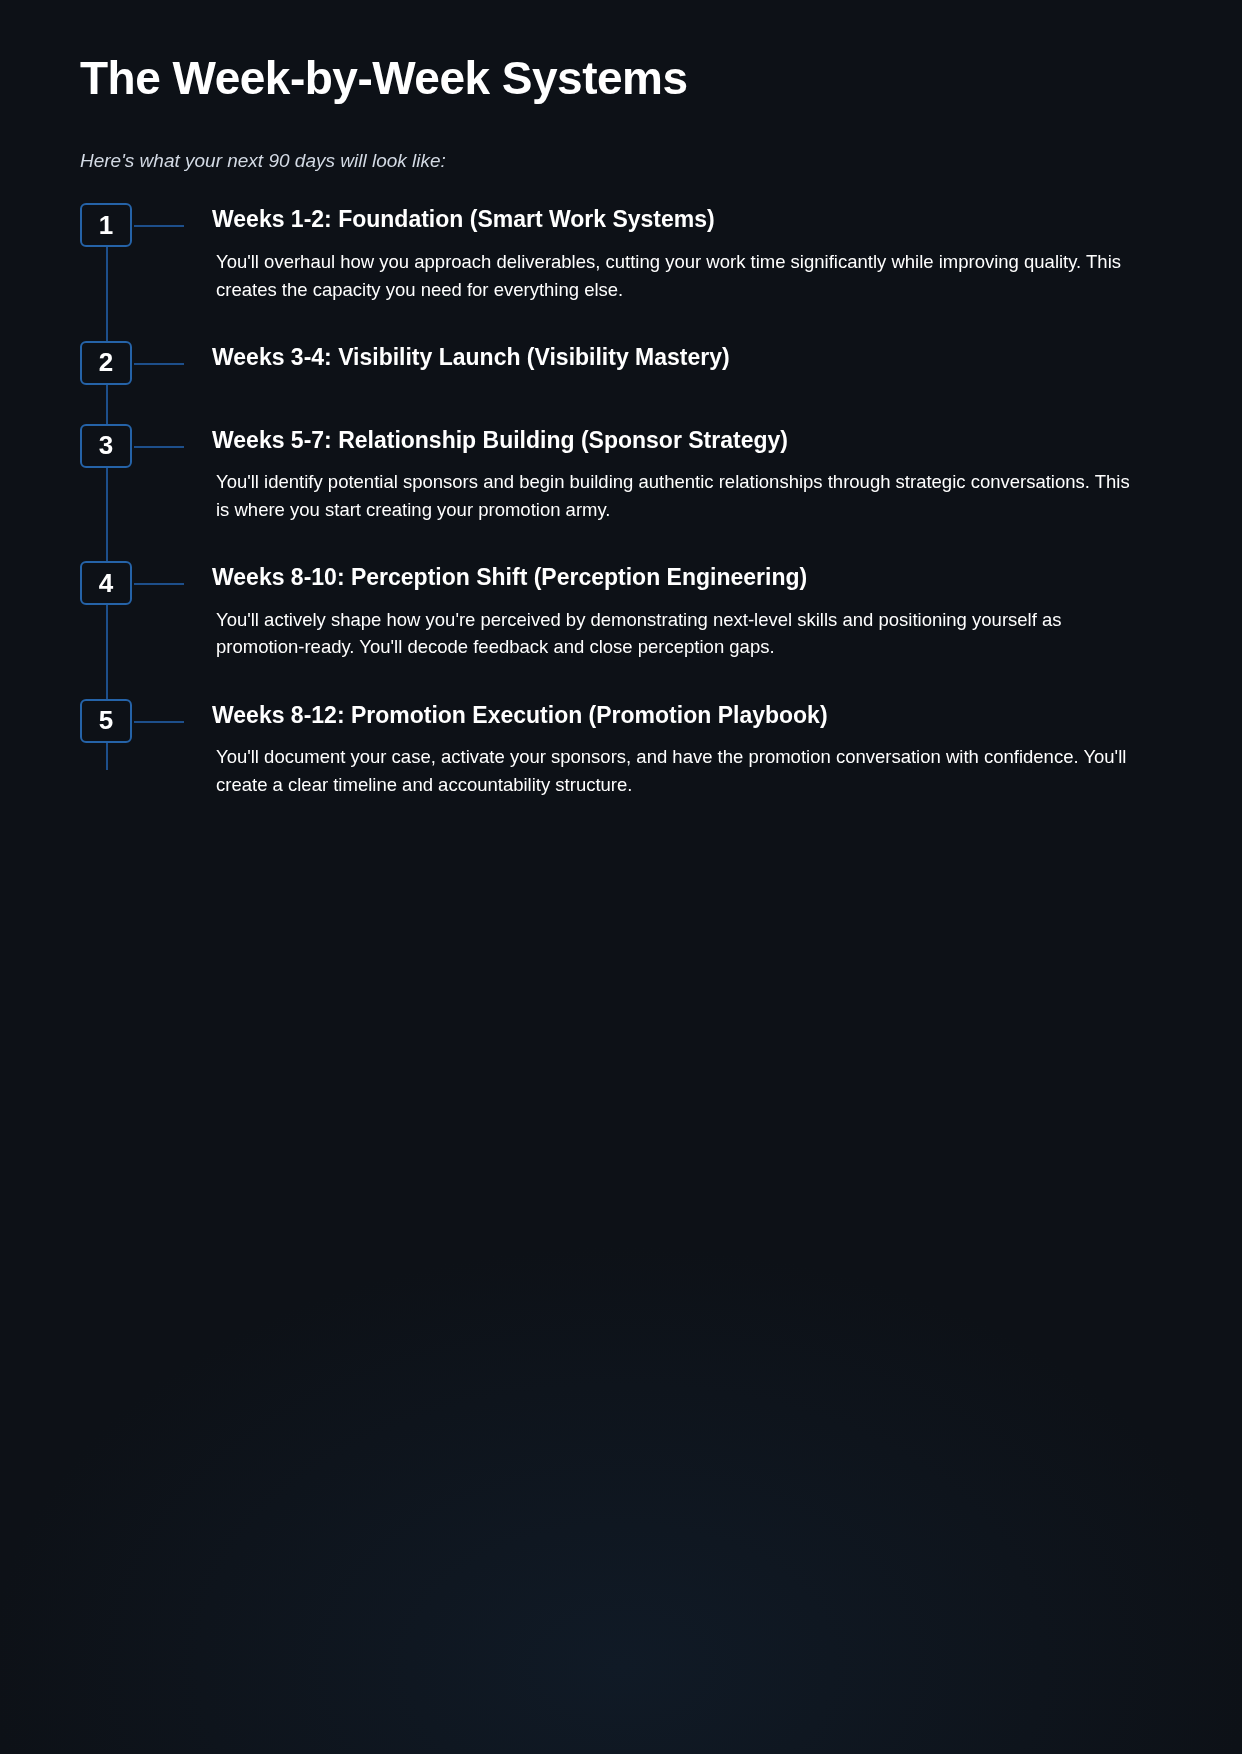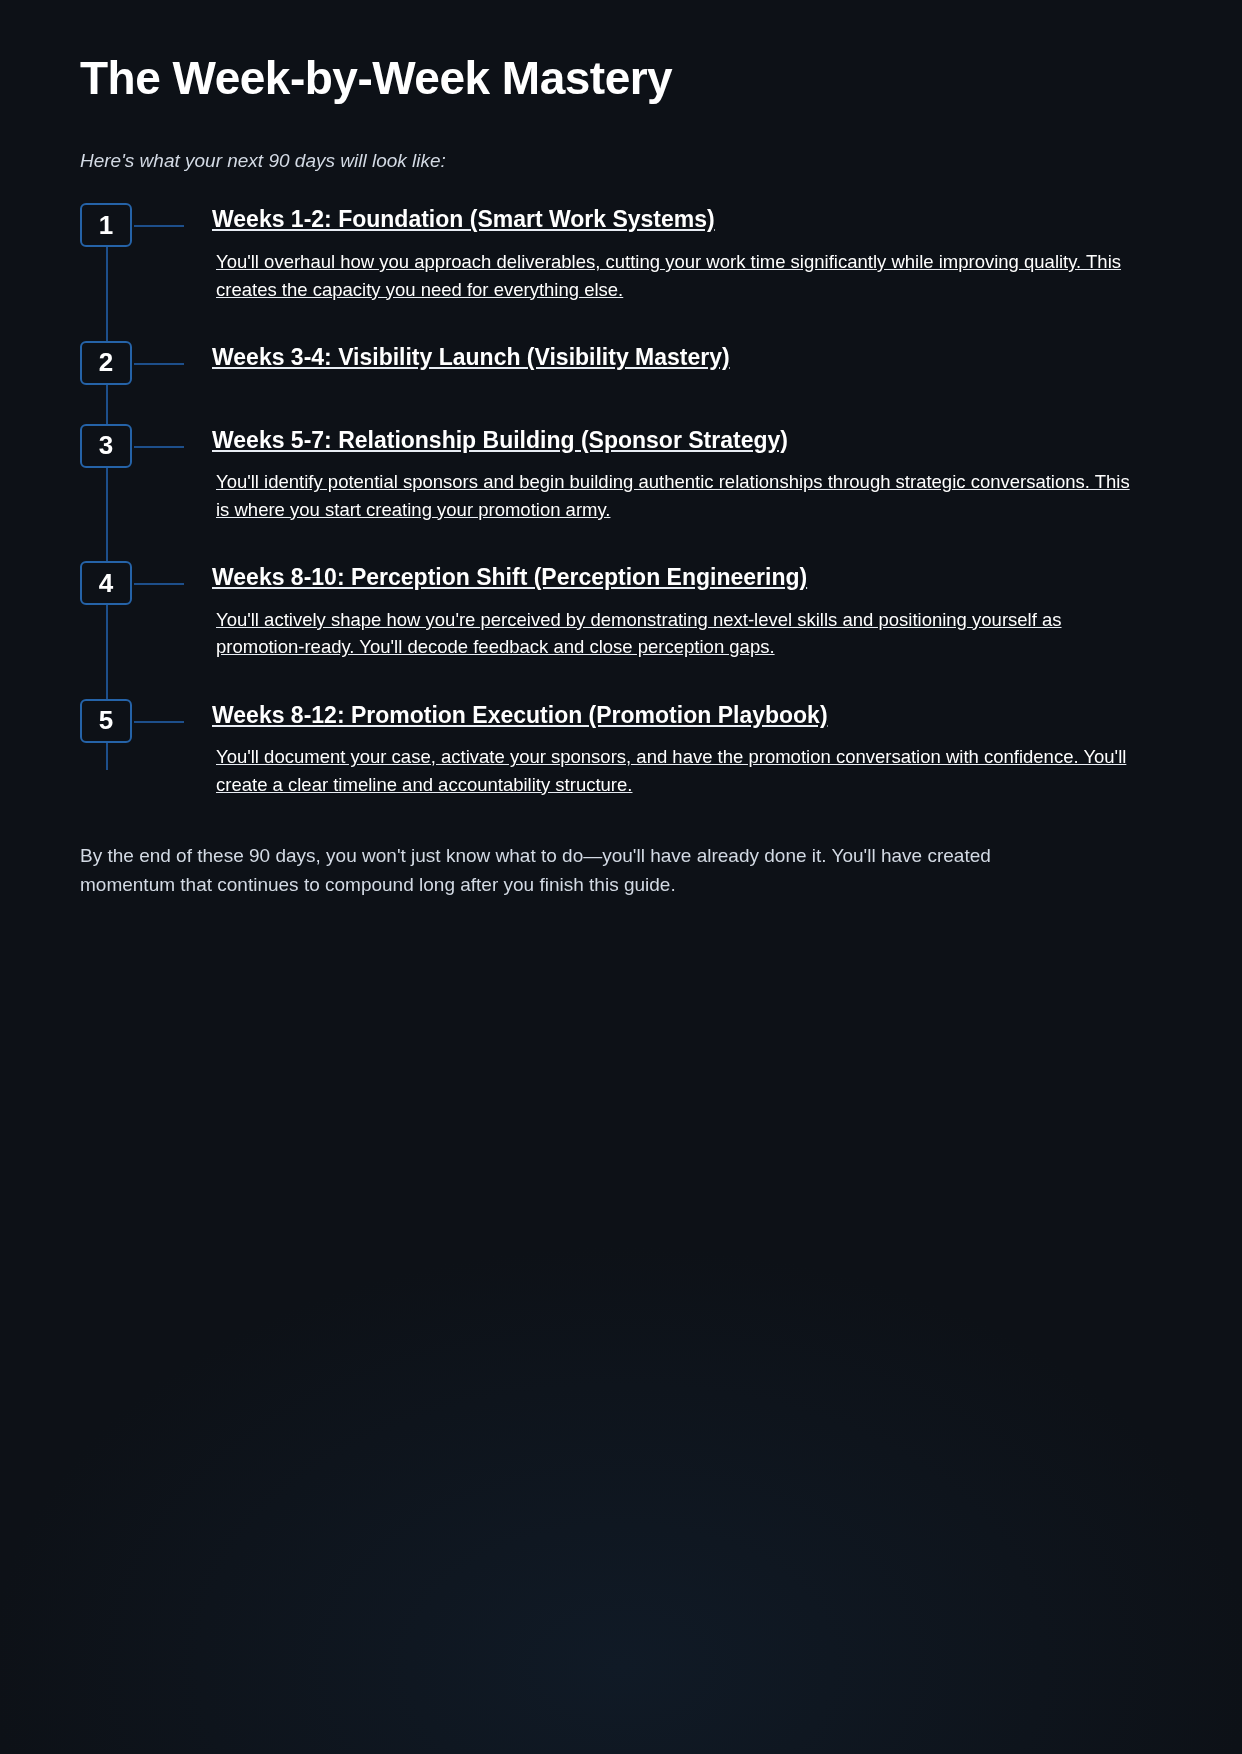--- a/index.html
+++ b/index.html
@@ -89,21 +89,20 @@
     top: 50%;
     width: 50px;
     height: 2px;
     background: #1d4f8b;
   }
 
   .step-body {
     margin-left: 80px;
     flex: 1 1 auto;
     padding-top: 2px;
-    text-decoration: underline;
   }
 
   .step-heading {
     font-size: 23px;
     font-weight: 700;
     color: #ffffff;
     line-height: 1.25;
     margin-bottom: 14px;
   }
 
@@ -121,21 +120,21 @@
     line-height: 1.5;
     color: #d3dae4;
     max-width: 960px;
   }
 </style>
 </head>
 <body>
 
 <div class="page">
 
-  <h1 class="page-title">The Week-by-Week Mastery</h1>
+  <h1 class="page-title">The Week-by-Week Systems</h1>
 
   <p class="intro">Here's what your next 90 days will look like:</p>
 
   <div class="timeline">
 
     <div class="step">
       <div class="marker">1</div>
       <div class="step-body">
         <div class="step-heading">Weeks 1-2: Foundation (Smart Work Systems)</div>
         <div class="step-text">You'll overhaul how you approach deliverables, cutting your work time significantly while improving quality. This creates the capacity you need for everything else.</div>
@@ -168,15 +167,14 @@
     <div class="step">
       <div class="marker">5</div>
       <div class="step-body">
         <div class="step-heading">Weeks 8-12: Promotion Execution (Promotion Playbook)</div>
         <div class="step-text">You'll document your case, activate your sponsors, and have the promotion conversation with confidence. You'll create a clear timeline and accountability structure.</div>
       </div>
     </div>
 
   </div>
 
-  <p class="closing">By the end of these 90 days, you won't just know what to do—you'll have already done it. You'll have created momentum that continues to compound long after you finish this guide.</p>
 
 </div>
 
 </body></html>

